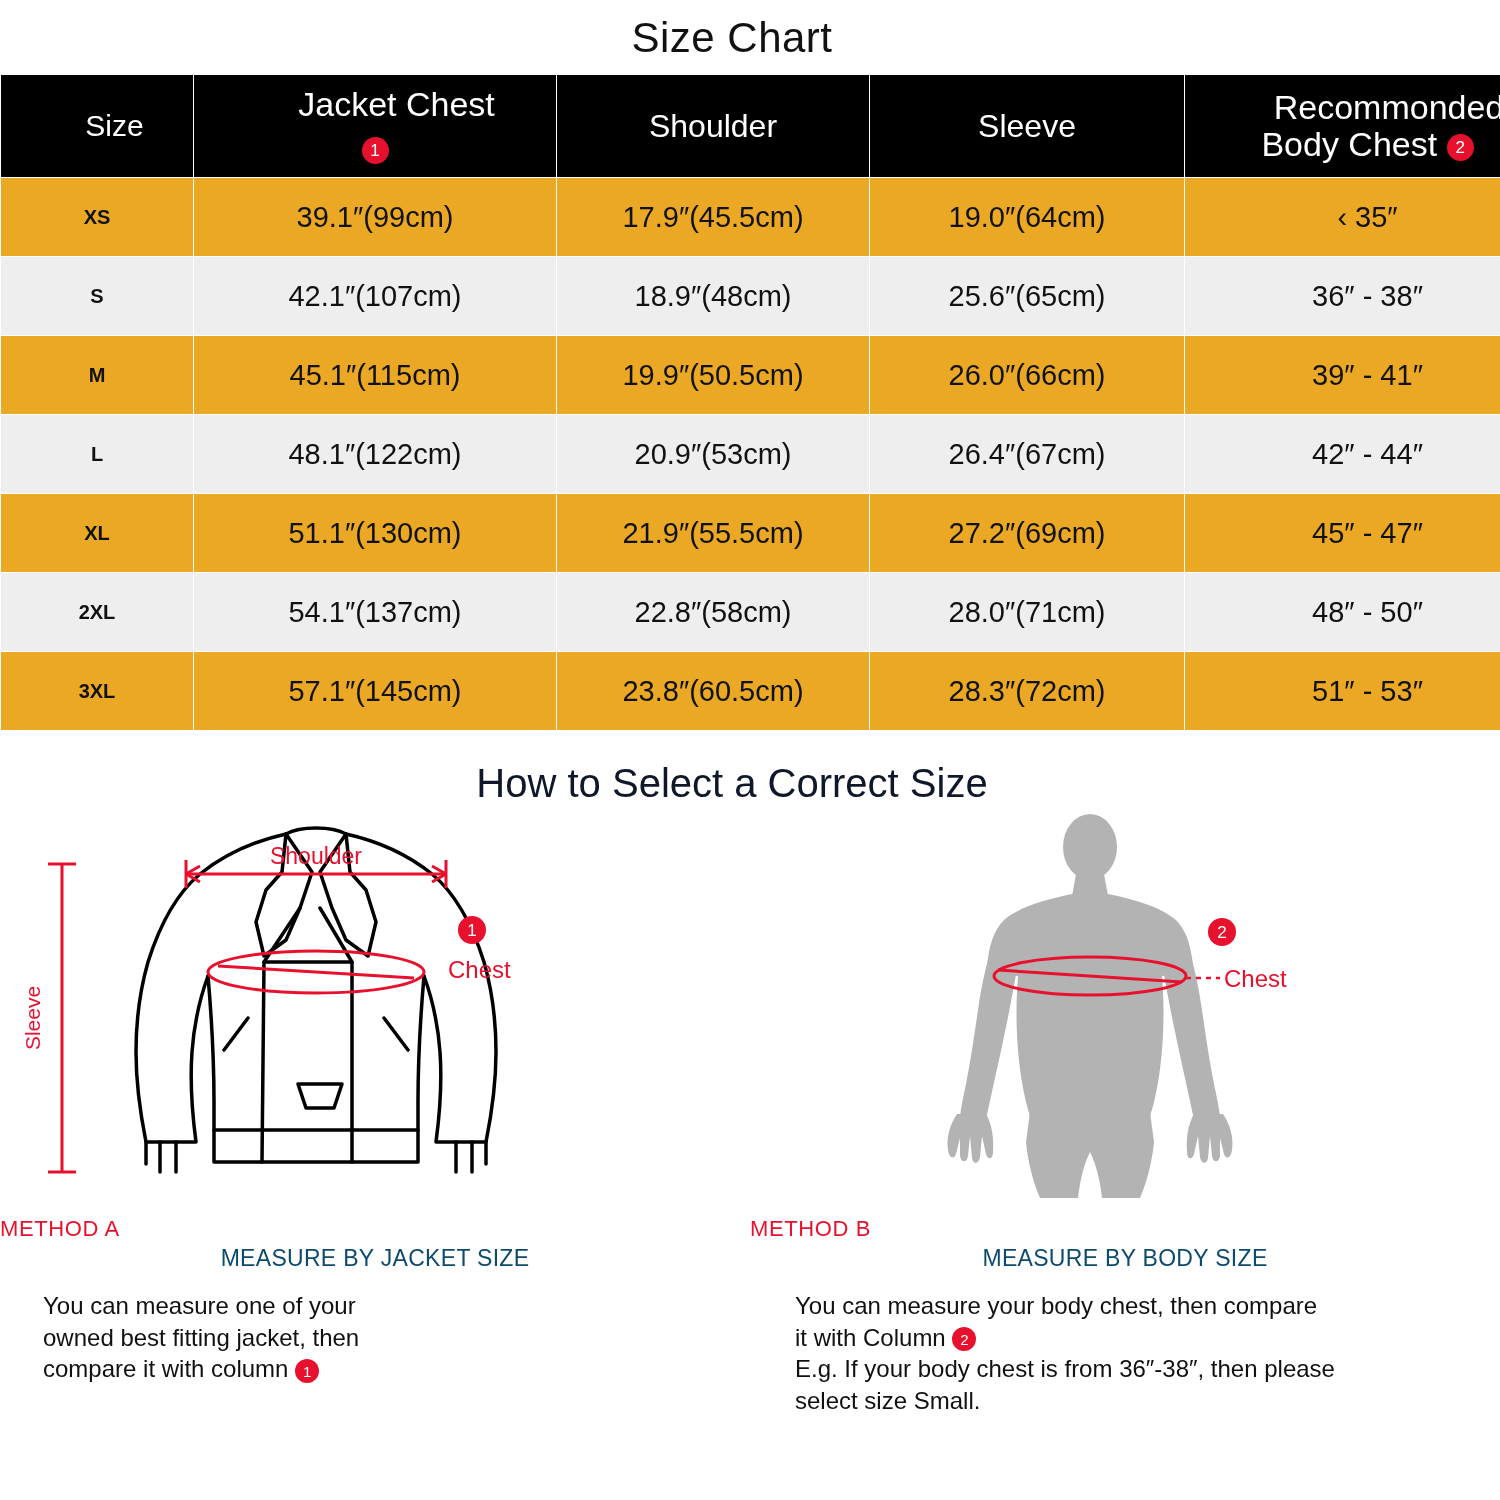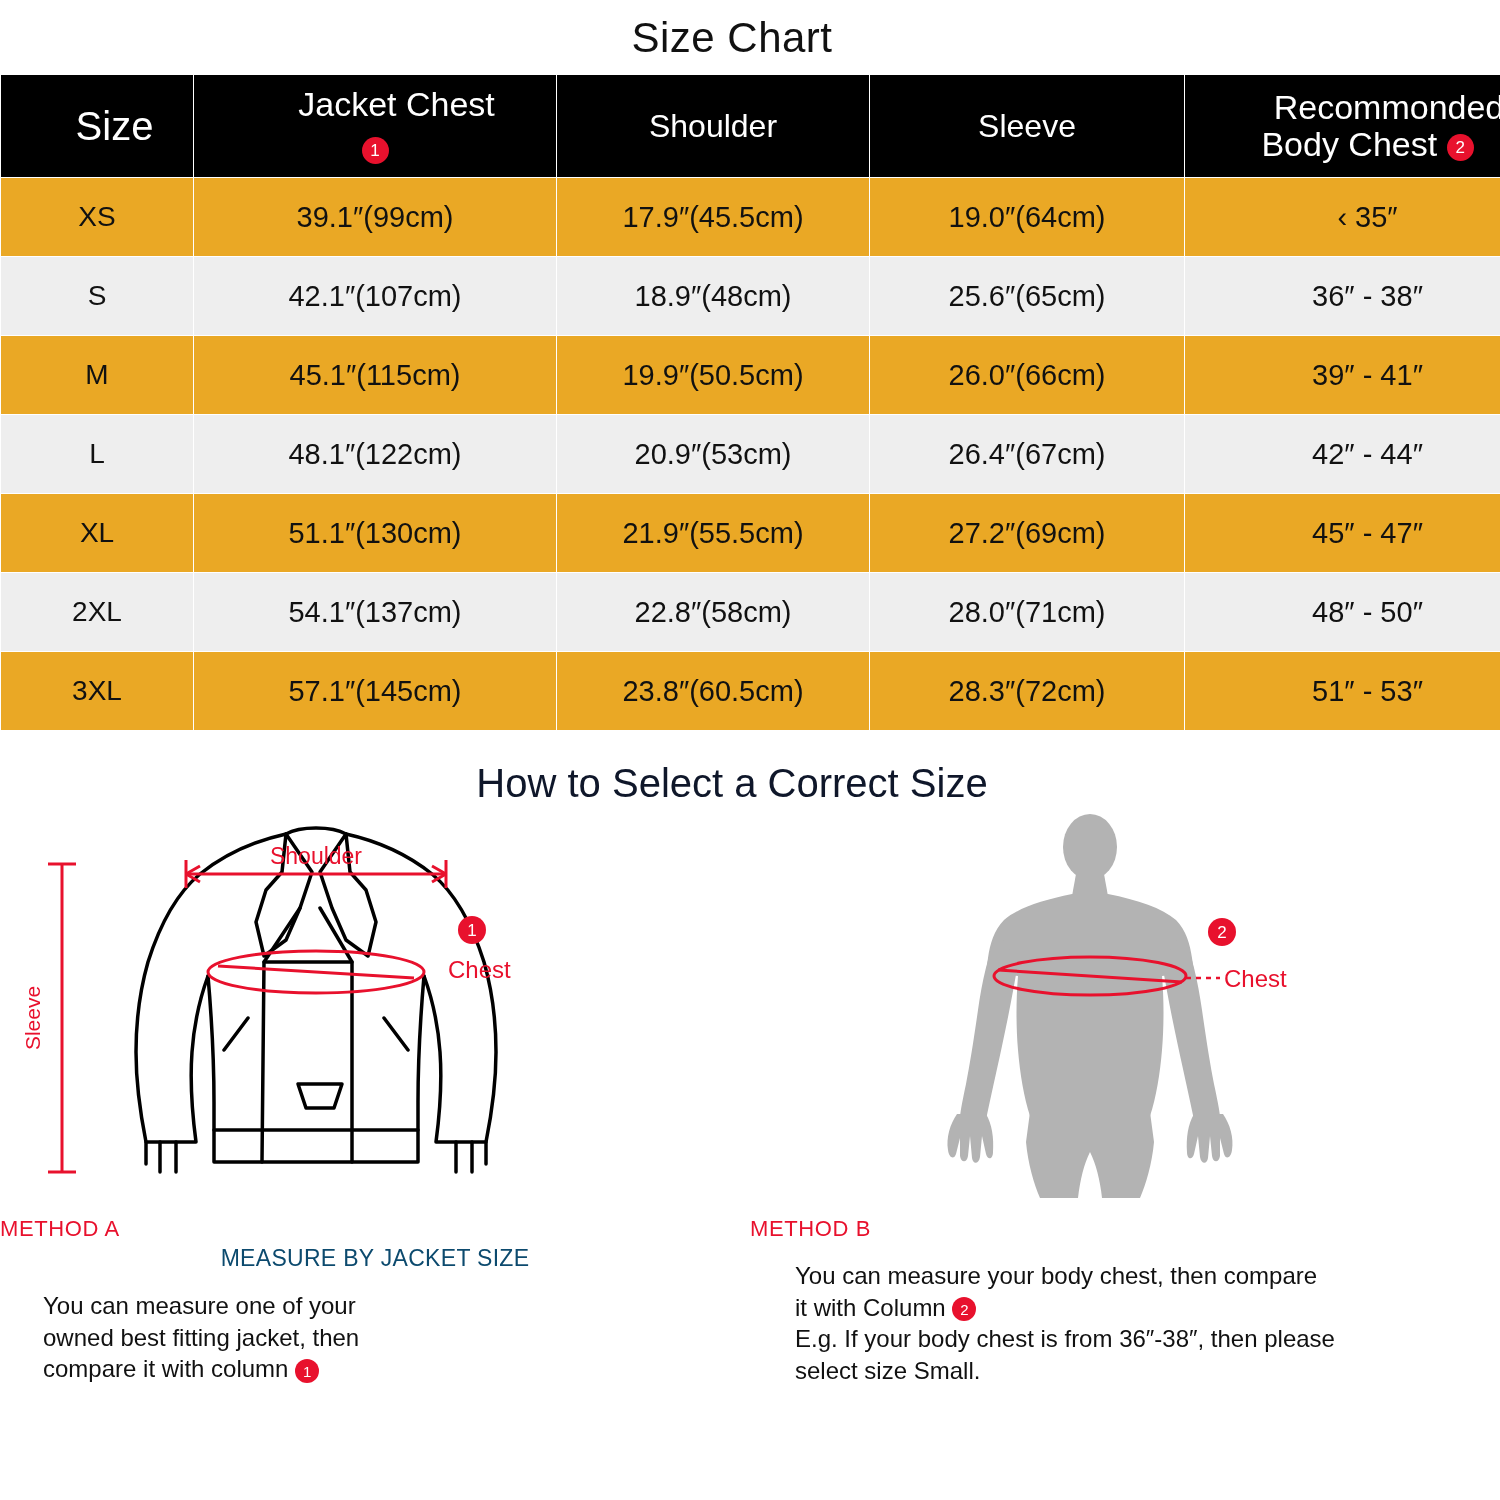--- a/index.html
+++ b/index.html
@@ -43,34 +43,34 @@
     text-align: center;
     vertical-align: middle;
   }
   thead th {
     background: #000000;
     color: #ffffff;
     font-weight: 400;
     height: 100px;
     line-height: 1.15;
   }
-  th.col-size { width: 155px; font-size: 40px; padding-left: 36px; }
+  th.col-size { width: 155px; font-size: 30px; padding-left: 36px; }
   th.col-jacket { width: 360px; font-size: 34px; }
   th.col-shoulder { width: 310px; font-size: 32px; }
   th.col-sleeve { width: 312px; font-size: 32px; }
   th.col-body { width: 363px; font-size: 34px; line-height: 1.1; }
 
   tbody tr td {
     height: 76px;
     font-size: 29px;
     font-weight: 400;
   }
   tbody tr.odd td { background: #eeeeee; }
   tbody tr.even td { background: #eaa825; }
-  tbody td.size-cell { font-size: 28px; }
+  tbody td.size-cell { font-size: 20px; font-weight: bold; }
 
   .badge {
     display: inline-flex;
     align-items: center;
     justify-content: center;
     width: 27px;
     height: 27px;
     border-radius: 50%;
     background: #e8112d;
     color: #ffffff;
@@ -345,20 +345,21 @@
           <ellipse cx="340" cy="164" rx="96" ry="19" stroke="#e8112d" stroke-width="3" fill="none"></ellipse>
           <path d="M248 158 L432 170" stroke="#e8112d" stroke-width="3" fill="none"></path>
 
           <path d="M436 166 L470 166" stroke="#e8112d" stroke-width="2.5" stroke-dasharray="5 5" fill="none"></path>
           <circle cx="472" cy="120" r="14" fill="#e8112d"></circle>
           <text x="472" y="126" fill="#ffffff" font-family="Liberation Sans, sans-serif" font-size="17" text-anchor="middle">2</text>
           <text x="474" y="175" fill="#e8112d" font-family="Liberation Sans, sans-serif" font-size="24">Chest</text>
         </svg>
       </div>
       <div class="method-label">METHOD B</div>
+      <div class="method-sub">MEASURE BY BODY SIZE</div>
       <div class="method-desc">
         <span>You can measure your body chest, then compare</span><br>
         <span>it with Column</span>
         <span class="badge sm">2</span><br>
         <span>E.g. If your body chest is from 36″-38″, then please</span><br>
         <span>select size Small.</span>
       </div>
     </div>
 
   </div>

